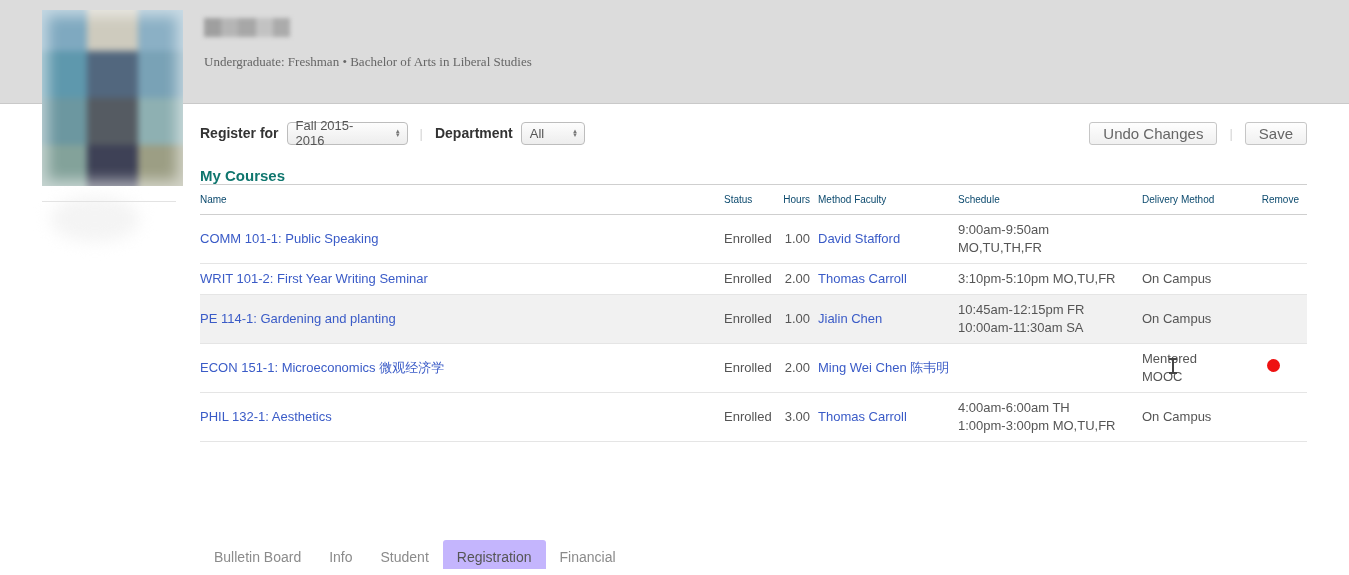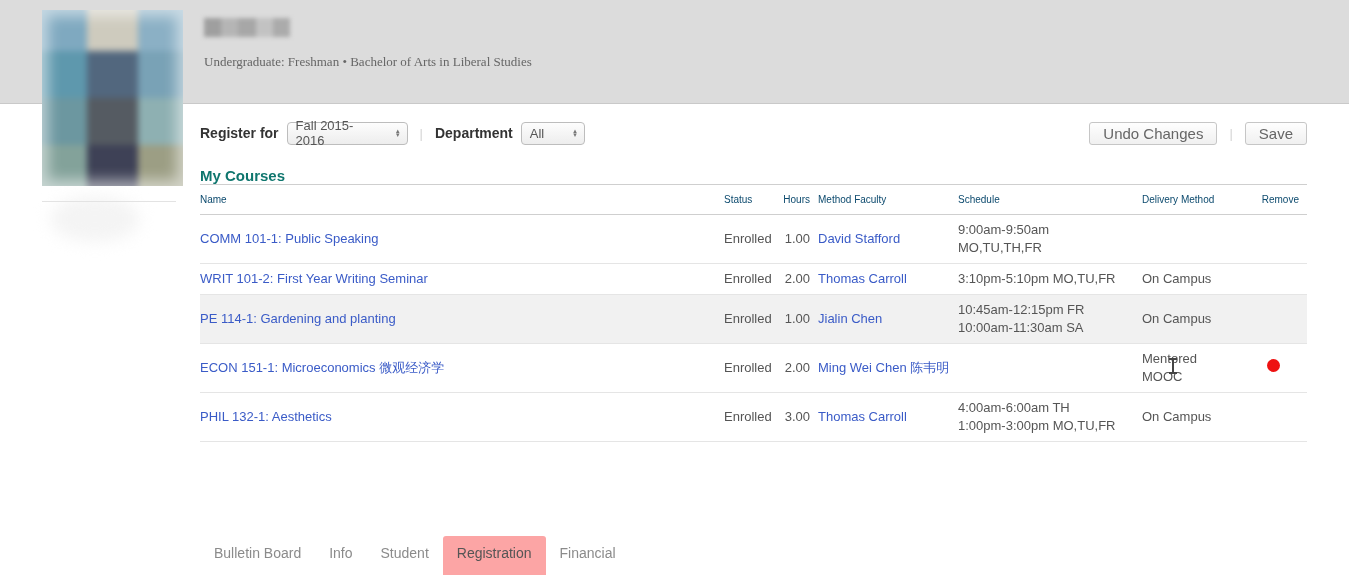--- a/index.html
+++ b/index.html
@@ -28,21 +28,21 @@
   .redacted-name { width:86px; height:19px; filter:blur(2px); display:flex; }
   .redacted-name i { flex:1; }
   .redacted-name i:nth-child(1){background:#9f9f9f;} .redacted-name i:nth-child(2){background:#b5b5b5;}
   .redacted-name i:nth-child(3){background:#a7a7a7;} .redacted-name i:nth-child(4){background:#c2c2c2;}
   .redacted-name i:nth-child(5){background:#ababab;}
   .subtitle { margin-top:17px; font-size:13px; color:#666; }
 
   
   .tabs { position:absolute; left:200px; bottom:0; display:flex; align-items:flex-start; z-index:6; }
   .tab { font-size:14px; color:#8b8b8b; padding:9px 14px 10px; cursor:pointer; white-space:nowrap; }
-  .tab.active { background:#fca5a5; color:#555; border-radius:3px 3px 0 0; margin-bottom:-1px; padding-bottom:15px; }
+  .tab.active { background:#c4b5fd; color:#555; border-radius:3px 3px 0 0; margin-bottom:-1px; padding-bottom:4px; }
 
   
   .main { position:absolute; left:200px; top:105px; width:1107px; }
 
   .controls { display:flex; align-items:center; margin-top:16px; height:24px; }
   .ctl-label { font-size:14px; font-weight:bold; color:#333; margin-right:8px; }
   .select { display:inline-flex; align-items:center; justify-content:space-between;
     height:23px; padding:0 7px 0 8px; font-size:13px; color:#555;
     background:linear-gradient(#fdfdfd,#ededed); border:1px solid #bdbdbd; border-radius:4px; cursor:pointer; }
   .select .arrows { display:inline-flex; flex-direction:column; line-height:4px; font-size:7px;

